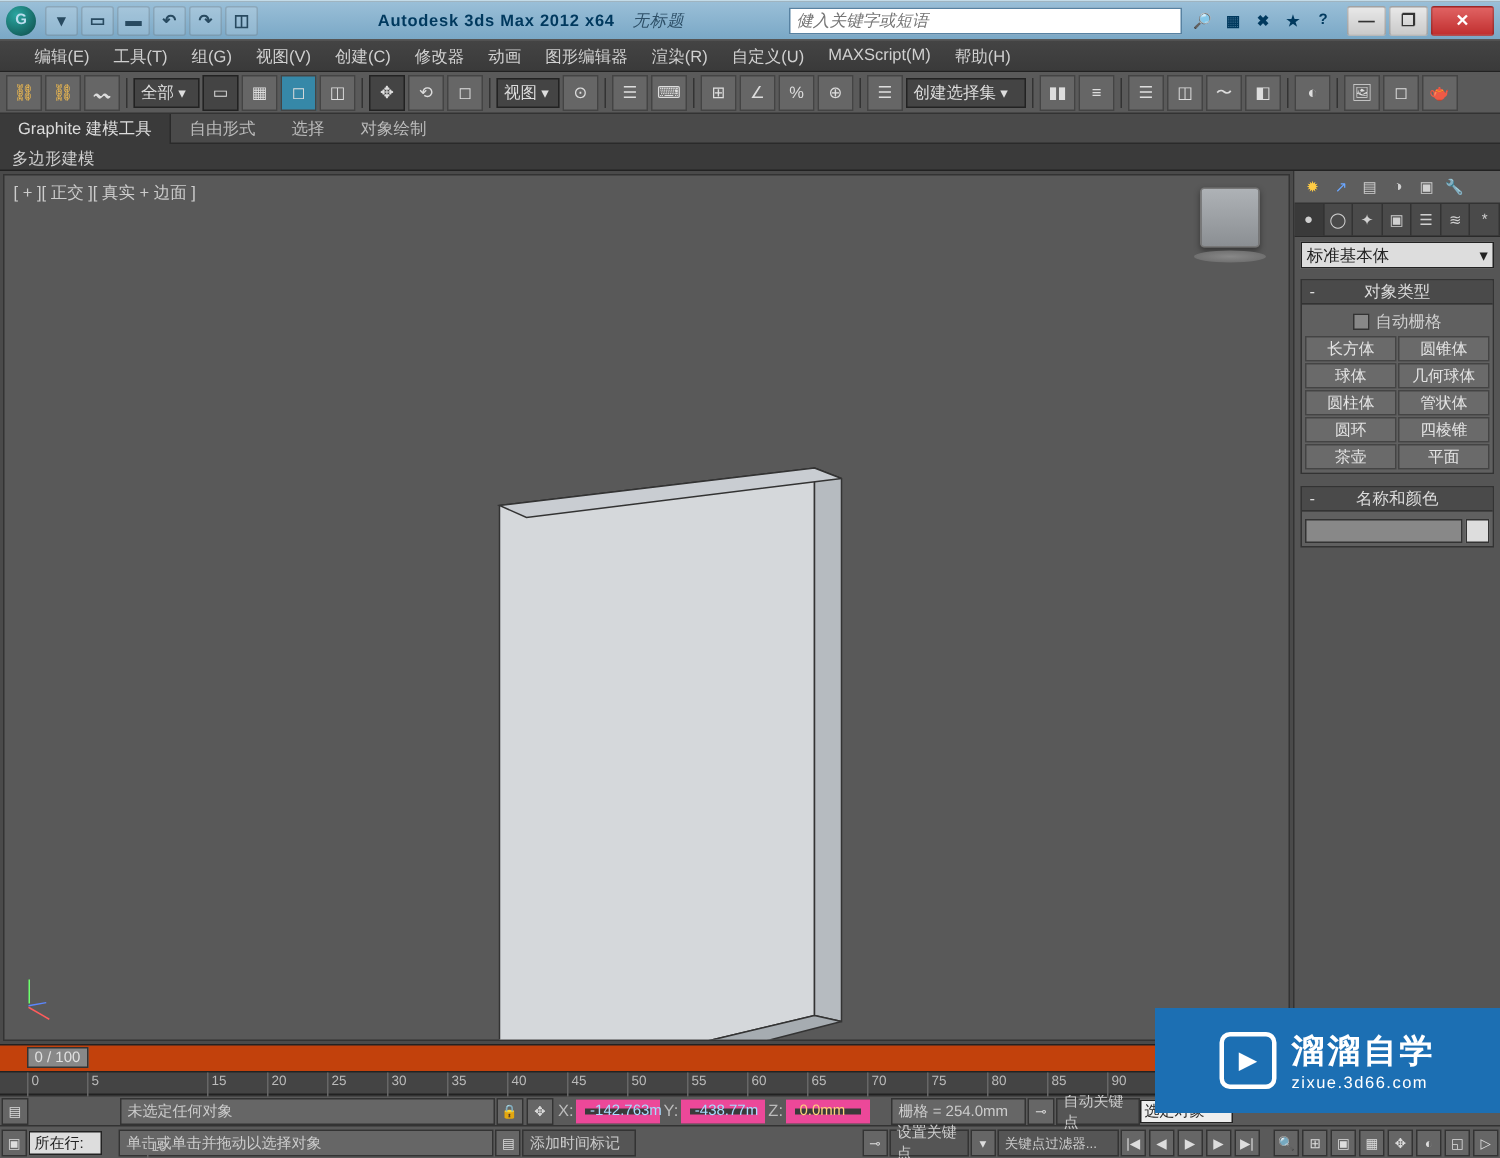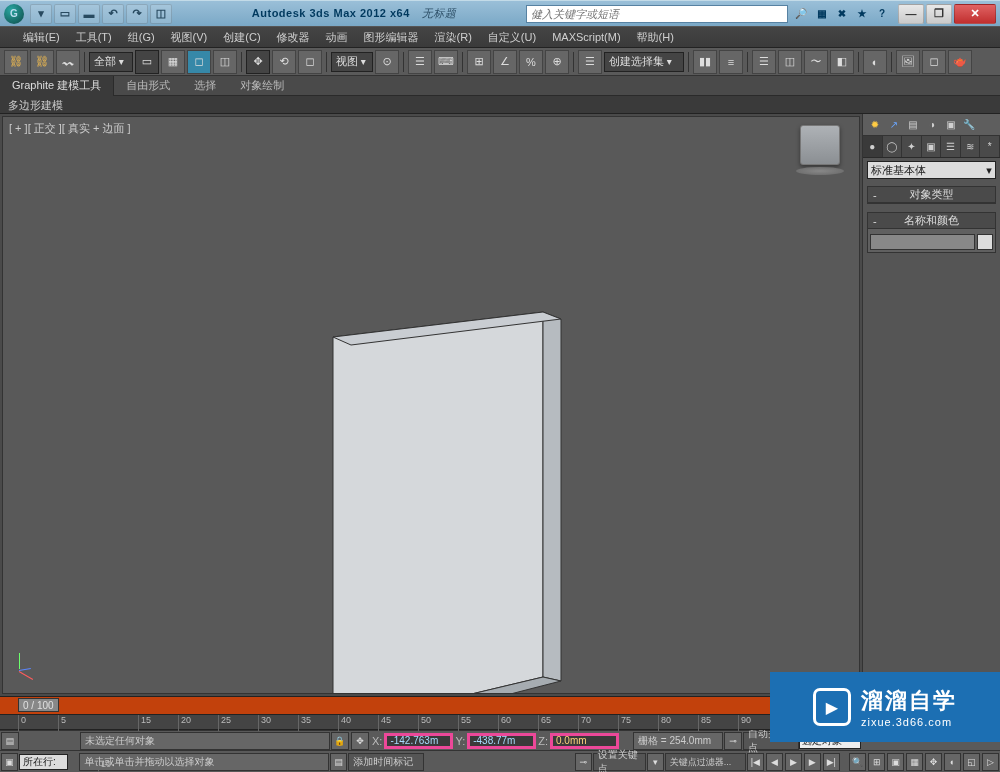--- a/index.html
+++ b/index.html
@@ -78,21 +78,21 @@
 .time-ruler { height:16px; background:#444; border-top:1px solid #222; border-bottom:1px solid #222; position:relative; }
 .tick { position:absolute; top:0; height:16px; border-left:1px solid #666; color:#bbb; font-size:9px; padding-left:2px; }
 
 
 .status { height:42px; background:#5a5a5a; border-top:1px solid #333; }
 .status-row1 { height:20px; display:flex; align-items:center; border-bottom:1px solid #333; }
 .status-row2 { height:22px; display:flex; align-items:center; }
 .status-block { height:18px; border:1px solid #333; background:#666; color:#ccc; display:flex; align-items:center; padding:0 4px; font-size:10px; }
 .status-msg { flex:0 0 250px; }
 .coord-label { color:#bbb; padding:0 2px; }
-.coord-field { width:69px; height:16px; background:#3a3a3a; border:3px solid #ec4899; color:#a8dcff; font-size:10px; padding:0 3px; display:flex; align-items:center; }
+.coord-field { width:56px; height:16px; background:#3a3a3a; border:6px solid #ec4899; color:#a8dcff; font-size:10px; padding:0 3px; display:flex; align-items:center; }
 .coord-field.gold { color:#ffd27a; }
 .layer-combo { width:52px; height:16px; background:#ddd; color:#222; border:1px solid #222; padding:0 3px; font-size:10px; display:flex; align-items:center; }
 .sbtn { width:18px; height:18px; display:flex; align-items:center; justify-content:center; border:1px solid #333; background:#666; color:#ddd; margin:0 1px; font-size:9px; }
 .keyfilter-combo { width:62px; height:16px; background:#eee; color:#222; border:1px solid #222; font-size:10px; padding:0 2px; }
 
 
 .watermark { position:absolute; right:0; bottom:30px; width:230px; height:70px; background:#1c6fb3; display:flex; align-items:center; justify-content:center; gap:10px; }
 .watermark .play { width:38px; height:38px; border:3px solid #fff; border-radius:7px; display:flex; align-items:center; justify-content:center; color:#fff; font-size:16px; }
 .watermark .txt { color:#fff; }
 .watermark .txt .main { font-size:22px; font-weight:bold; letter-spacing:2px; }
@@ -263,20 +263,38 @@
     </div>
     <div class="cmd-select">
       <span>标准基本体</span>
         <span>▾</span>
     </div>
 
     <div class="rollout">
       <div class="rollout-header" style="position:relative">
         <span style="position:absolute;left:5px">-</span>
         <span>对象类型</span>
+      </div>
+      <div class="rollout-body">
+        <div class="obj-check">
+          <span style="width:11px;height:11px;border:1px solid #333;background:#888;margin-right:4px"></span>
+          <span>自动栅格</span>
+        </div>
+        <div class="obj-grid">
+            <div class="obj-btn">长方体</div>
+            <div class="obj-btn">圆锥体</div>
+            <div class="obj-btn">球体</div>
+            <div class="obj-btn">几何球体</div>
+            <div class="obj-btn">圆柱体</div>
+            <div class="obj-btn">管状体</div>
+            <div class="obj-btn">圆环</div>
+            <div class="obj-btn">四棱锥</div>
+            <div class="obj-btn">茶壶</div>
+            <div class="obj-btn">平面</div>
+          </div>
       </div>
     </div>
 
     <div class="rollout">
       <div class="rollout-header" style="position:relative">
         <span style="position:absolute;left:5px">-</span>
         <span>名称和颜色</span>
       </div>
       <div class="rollout-body">
         <div class="name-row">

